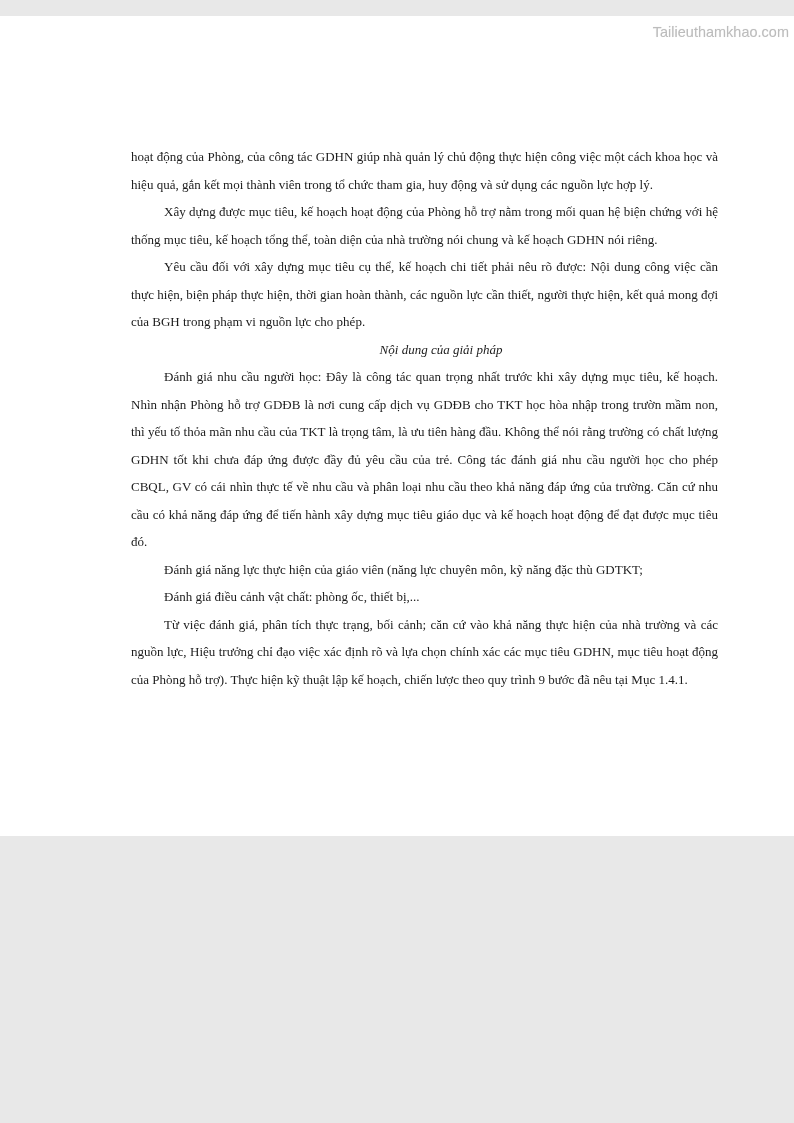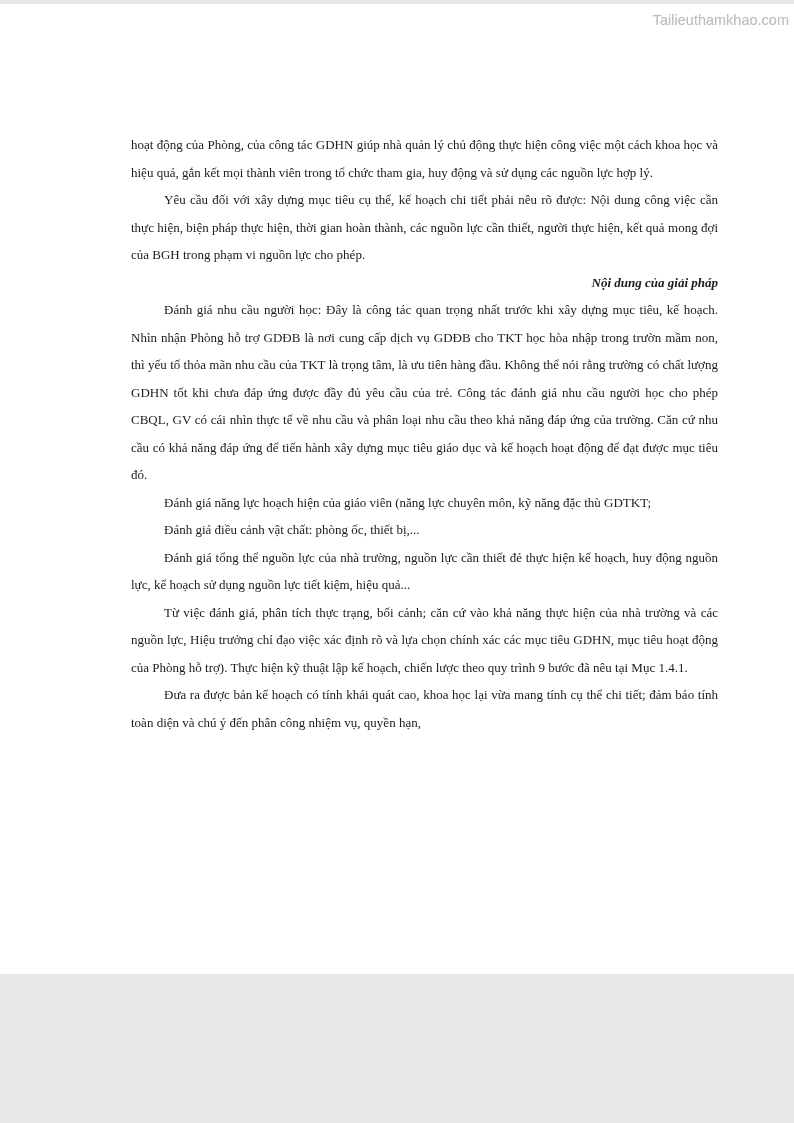--- a/index.html
+++ b/index.html
@@ -3,22 +3,22 @@
   <meta charset="utf-8">
   <style>
     html, body {
       margin: 0;
       padding: 0;
       background: #e8e8e8;
     }
     .page {
       position: relative;
       width: 794px;
-      height: 970px;
-      margin: 4px auto;
+      height: 820px;
+      margin: 16px auto;
       background: #ffffff;
       overflow: hidden;
       font-family: "Liberation Serif", serif;
       color: #1b1b1b;
     }
     .watermark {
       position: absolute;
       top: 8px;
       right: 5px;
       font-family: "Liberation Sans", sans-serif;
@@ -40,23 +40,23 @@
     }
     .para {
       margin: 0;
       padding: 0;
       text-indent: 33px;
     }
     .para.no-indent {
       text-indent: 0;
     }
     .para.heading {
-      font-weight: bold;
+      font-weight: normal;
       font-style: italic;
-      text-align: right;
+      text-align: center;
     }
     .page-number {
       position: absolute;
       top: 1036px;
       left: 131px;
       width: 587px;
       text-align: center;
       font-size: 24px;
       line-height: 27.5px;
     }
@@ -65,35 +65,34 @@
 <body>
 
 <div class="page">
 
   <div class="watermark">Tailieuthamkhao.com</div>
 
   <div class="content">
 
     <p class="para no-indent">hoạt động của Phòng, của công tác GDHN giúp nhà quản lý chủ động thực hiện công việc một cách khoa học và hiệu quả, gắn kết mọi thành viên trong tổ chức tham gia, huy động và sử dụng các nguồn lực hợp lý.</p>
 
+    <p class="para">Xây dựng được mục tiêu, kế hoạch hoạt động của Phòng hỗ trợ nằm trong mối quan hệ biện chứng với hệ thống mục tiêu, kế hoạch tổng thể, toàn diện của nhà trường nói chung và kế hoạch GDHN nói riêng.</p>
 
     <p class="para">Yêu cầu đối với xây dựng mục tiêu cụ thể, kế hoạch chi tiết phải nêu rõ được: Nội dung công việc cần thực hiện, biện pháp thực hiện, thời gian hoàn thành, các nguồn lực cần thiết, người thực hiện, kết quả mong đợi của BGH trong phạm vi nguồn lực cho phép.</p>
 
     <p class="para heading">Nội dung của giải pháp</p>
 
     <p class="para">Đánh giá nhu cầu người học: Đây là công tác quan trọng nhất trước khi xây dựng mục tiêu, kế hoạch. Nhìn nhận Phòng hỗ trợ GDĐB là nơi cung cấp dịch vụ GDĐB cho TKT học hòa nhập trong trườn mầm non, thì yếu tố thỏa mãn nhu cầu của TKT là trọng tâm, là ưu tiên hàng đầu. Không thể nói rằng trường có chất lượng GDHN tốt khi chưa đáp ứng được đầy đủ yêu cầu của trẻ. Công tác đánh giá nhu cầu người học cho phép CBQL, GV có cái nhìn thực tế về nhu cầu và phân loại nhu cầu theo khả năng đáp ứng của trường. Căn cứ nhu cầu có khả năng đáp ứng để tiến hành xây dựng mục tiêu giáo dục và kế hoạch hoạt động để đạt được mục tiêu đó.</p>
 
-    <p class="para">Đánh giá năng lực hoạch hiện của giáo viên (năng lực chuyên môn,  kỹ năng đặc thù GDTKT;</p>
+    <p class="para">Đánh giá năng lực thực hiện của giáo viên (năng lực chuyên môn,  kỹ năng đặc thù GDTKT;</p>
 
     <p class="para">Đánh giá điều cảnh vật chất: phòng ốc, thiết bị,...</p>
 
-    <p class="para">Đánh giá tổng thể nguồn lực của nhà trường, nguồn lực cần thiết đẻ thực hiện kế hoạch, huy động nguồn lực, kế hoạch sử dụng nguồn lực tiết kiệm, hiệu quả...</p>
 
 
     <p class="para">Từ việc đánh giá, phân tích thực trạng, bối cảnh; căn cứ vào khả năng thực hiện của nhà trường và các nguồn lực, Hiệu trưởng chỉ đạo việc xác định rõ và lựa chọn chính xác các mục tiêu GDHN, mục tiêu hoạt động của Phòng hỗ trợ). Thực hiện kỹ thuật lập kế hoạch, chiến lược theo quy trình 9 bước đã nêu tại Mục 1.4.1.</p>
 
-    <p class="para">Đưa ra được bản kế hoạch có tính khái quát cao, khoa học lại vừa mang tính cụ thể chi tiết; đảm bảo tính toàn diện và chú ý đến phân công nhiệm vụ, quyền hạn,</p>
 
   </div>
 
   <div class="page-number">90</div>
 
 </div>
 
 </body></html>

